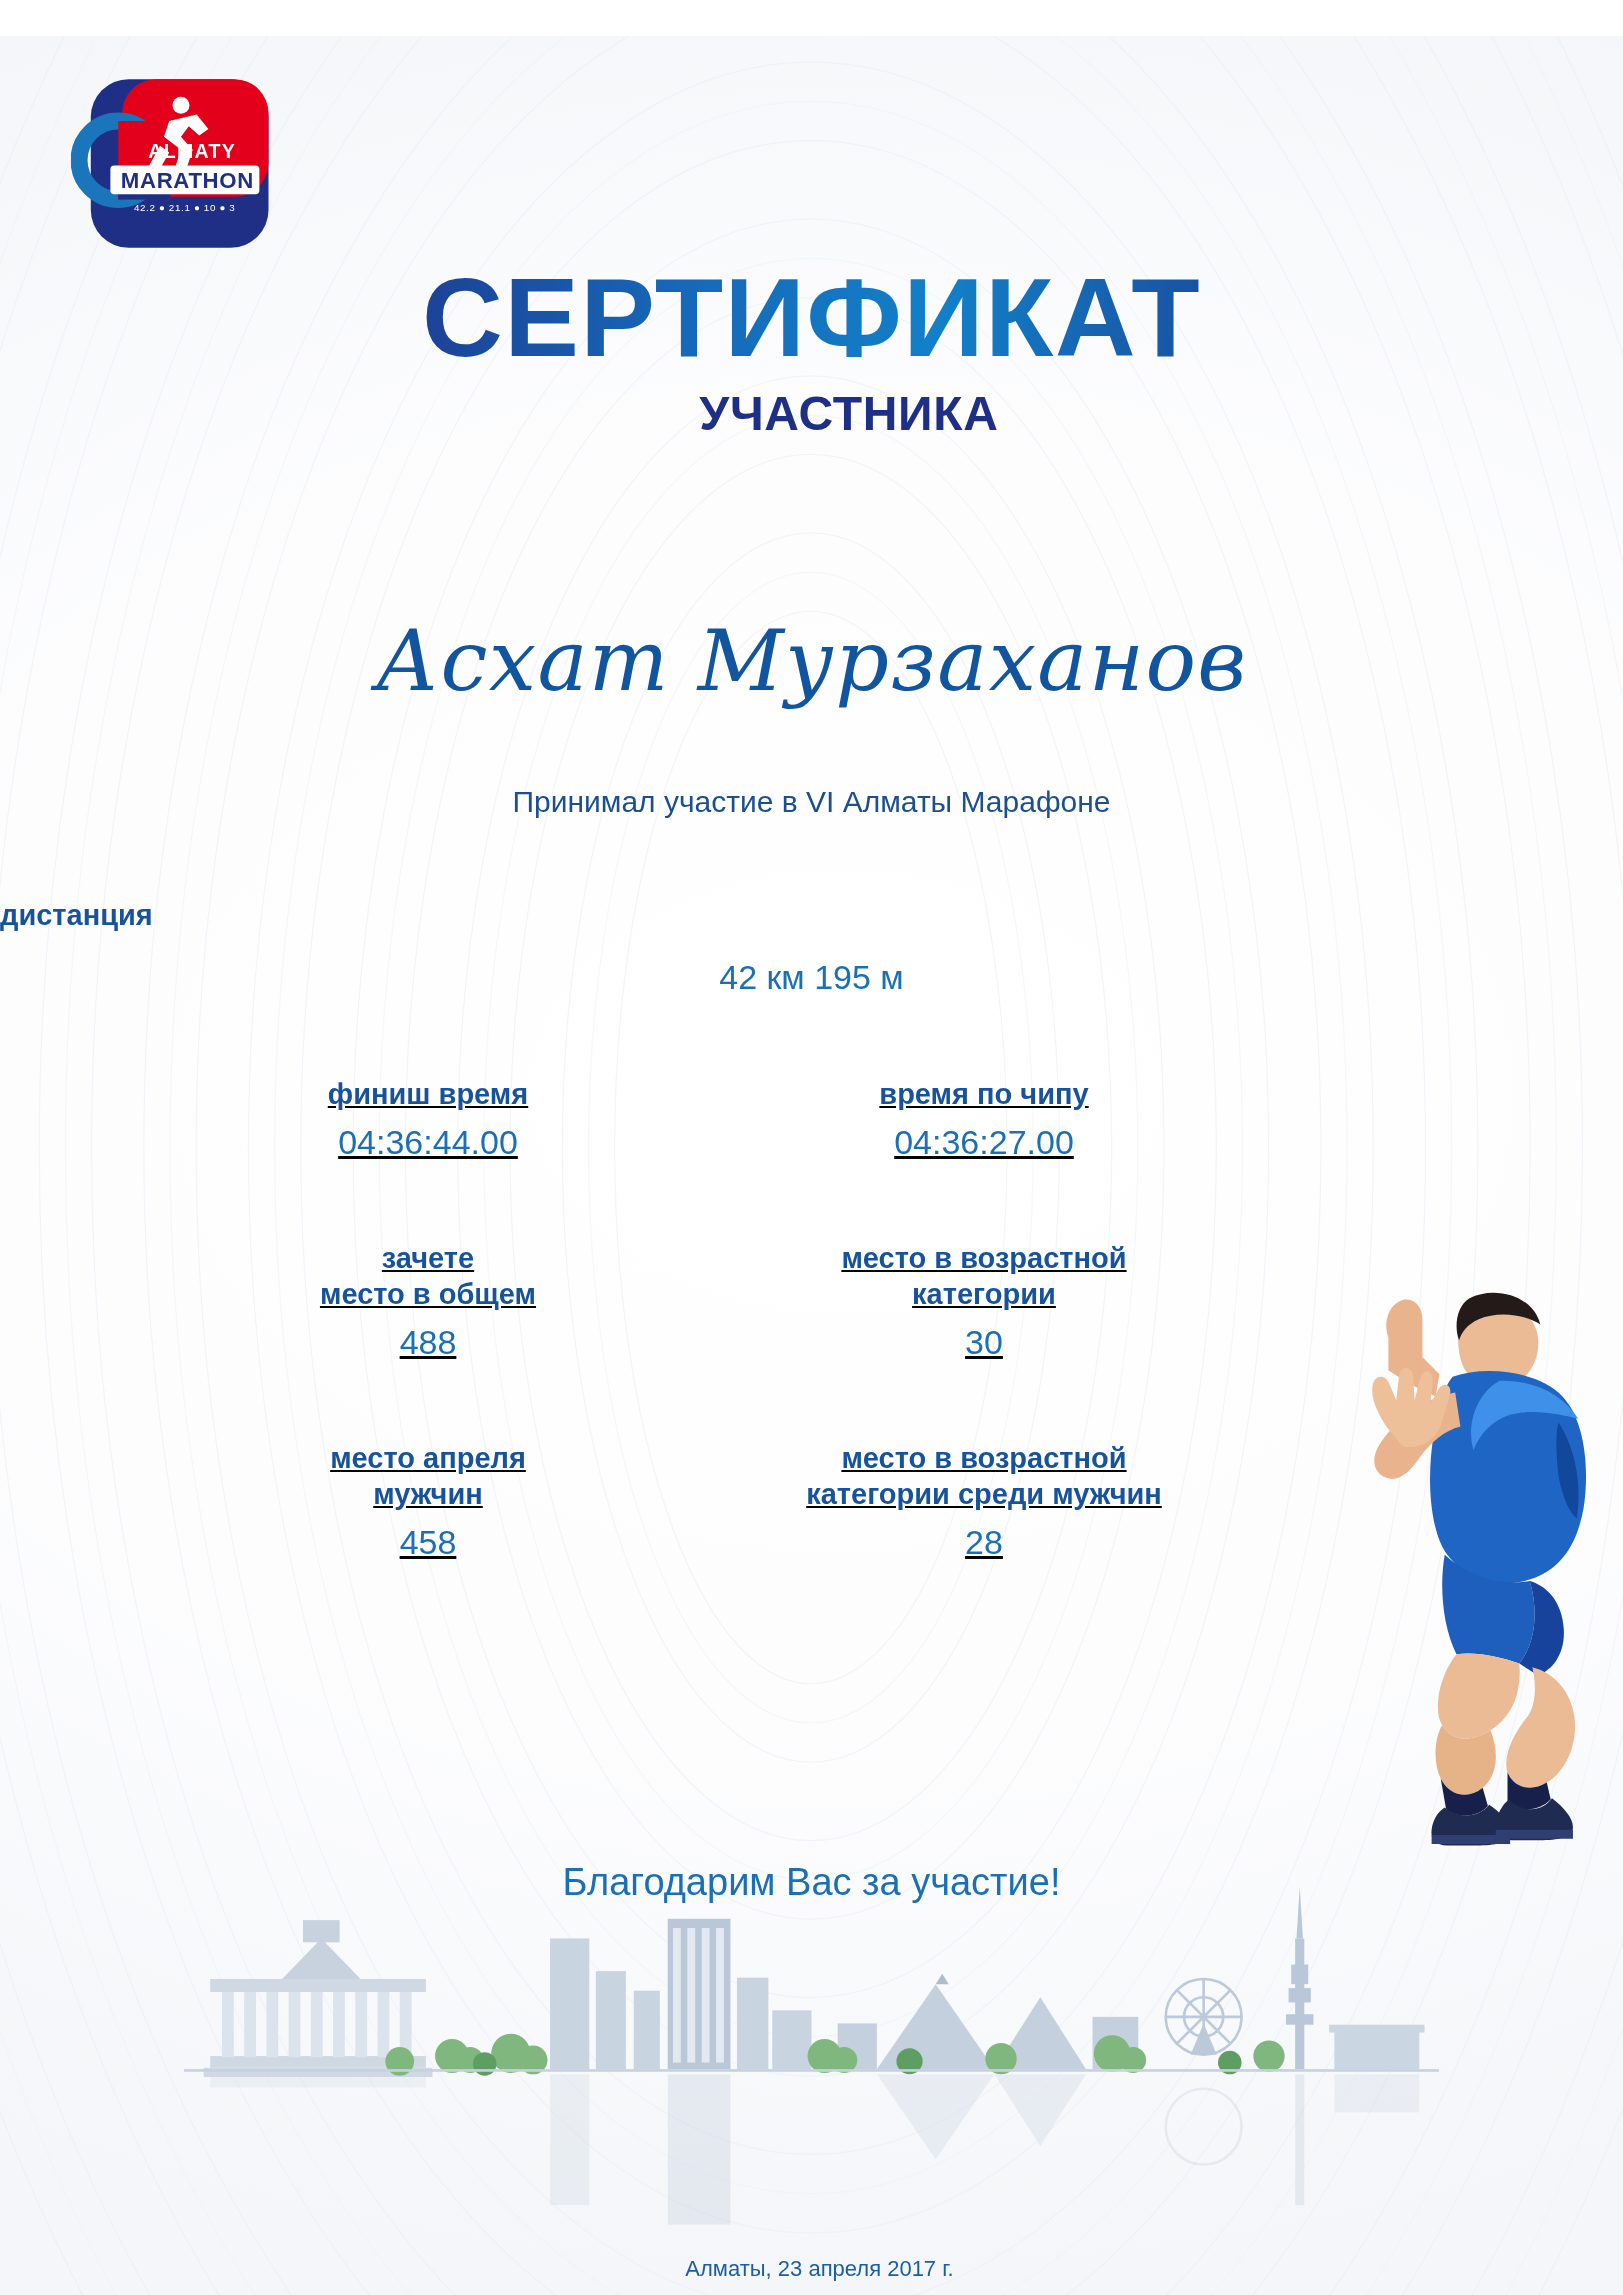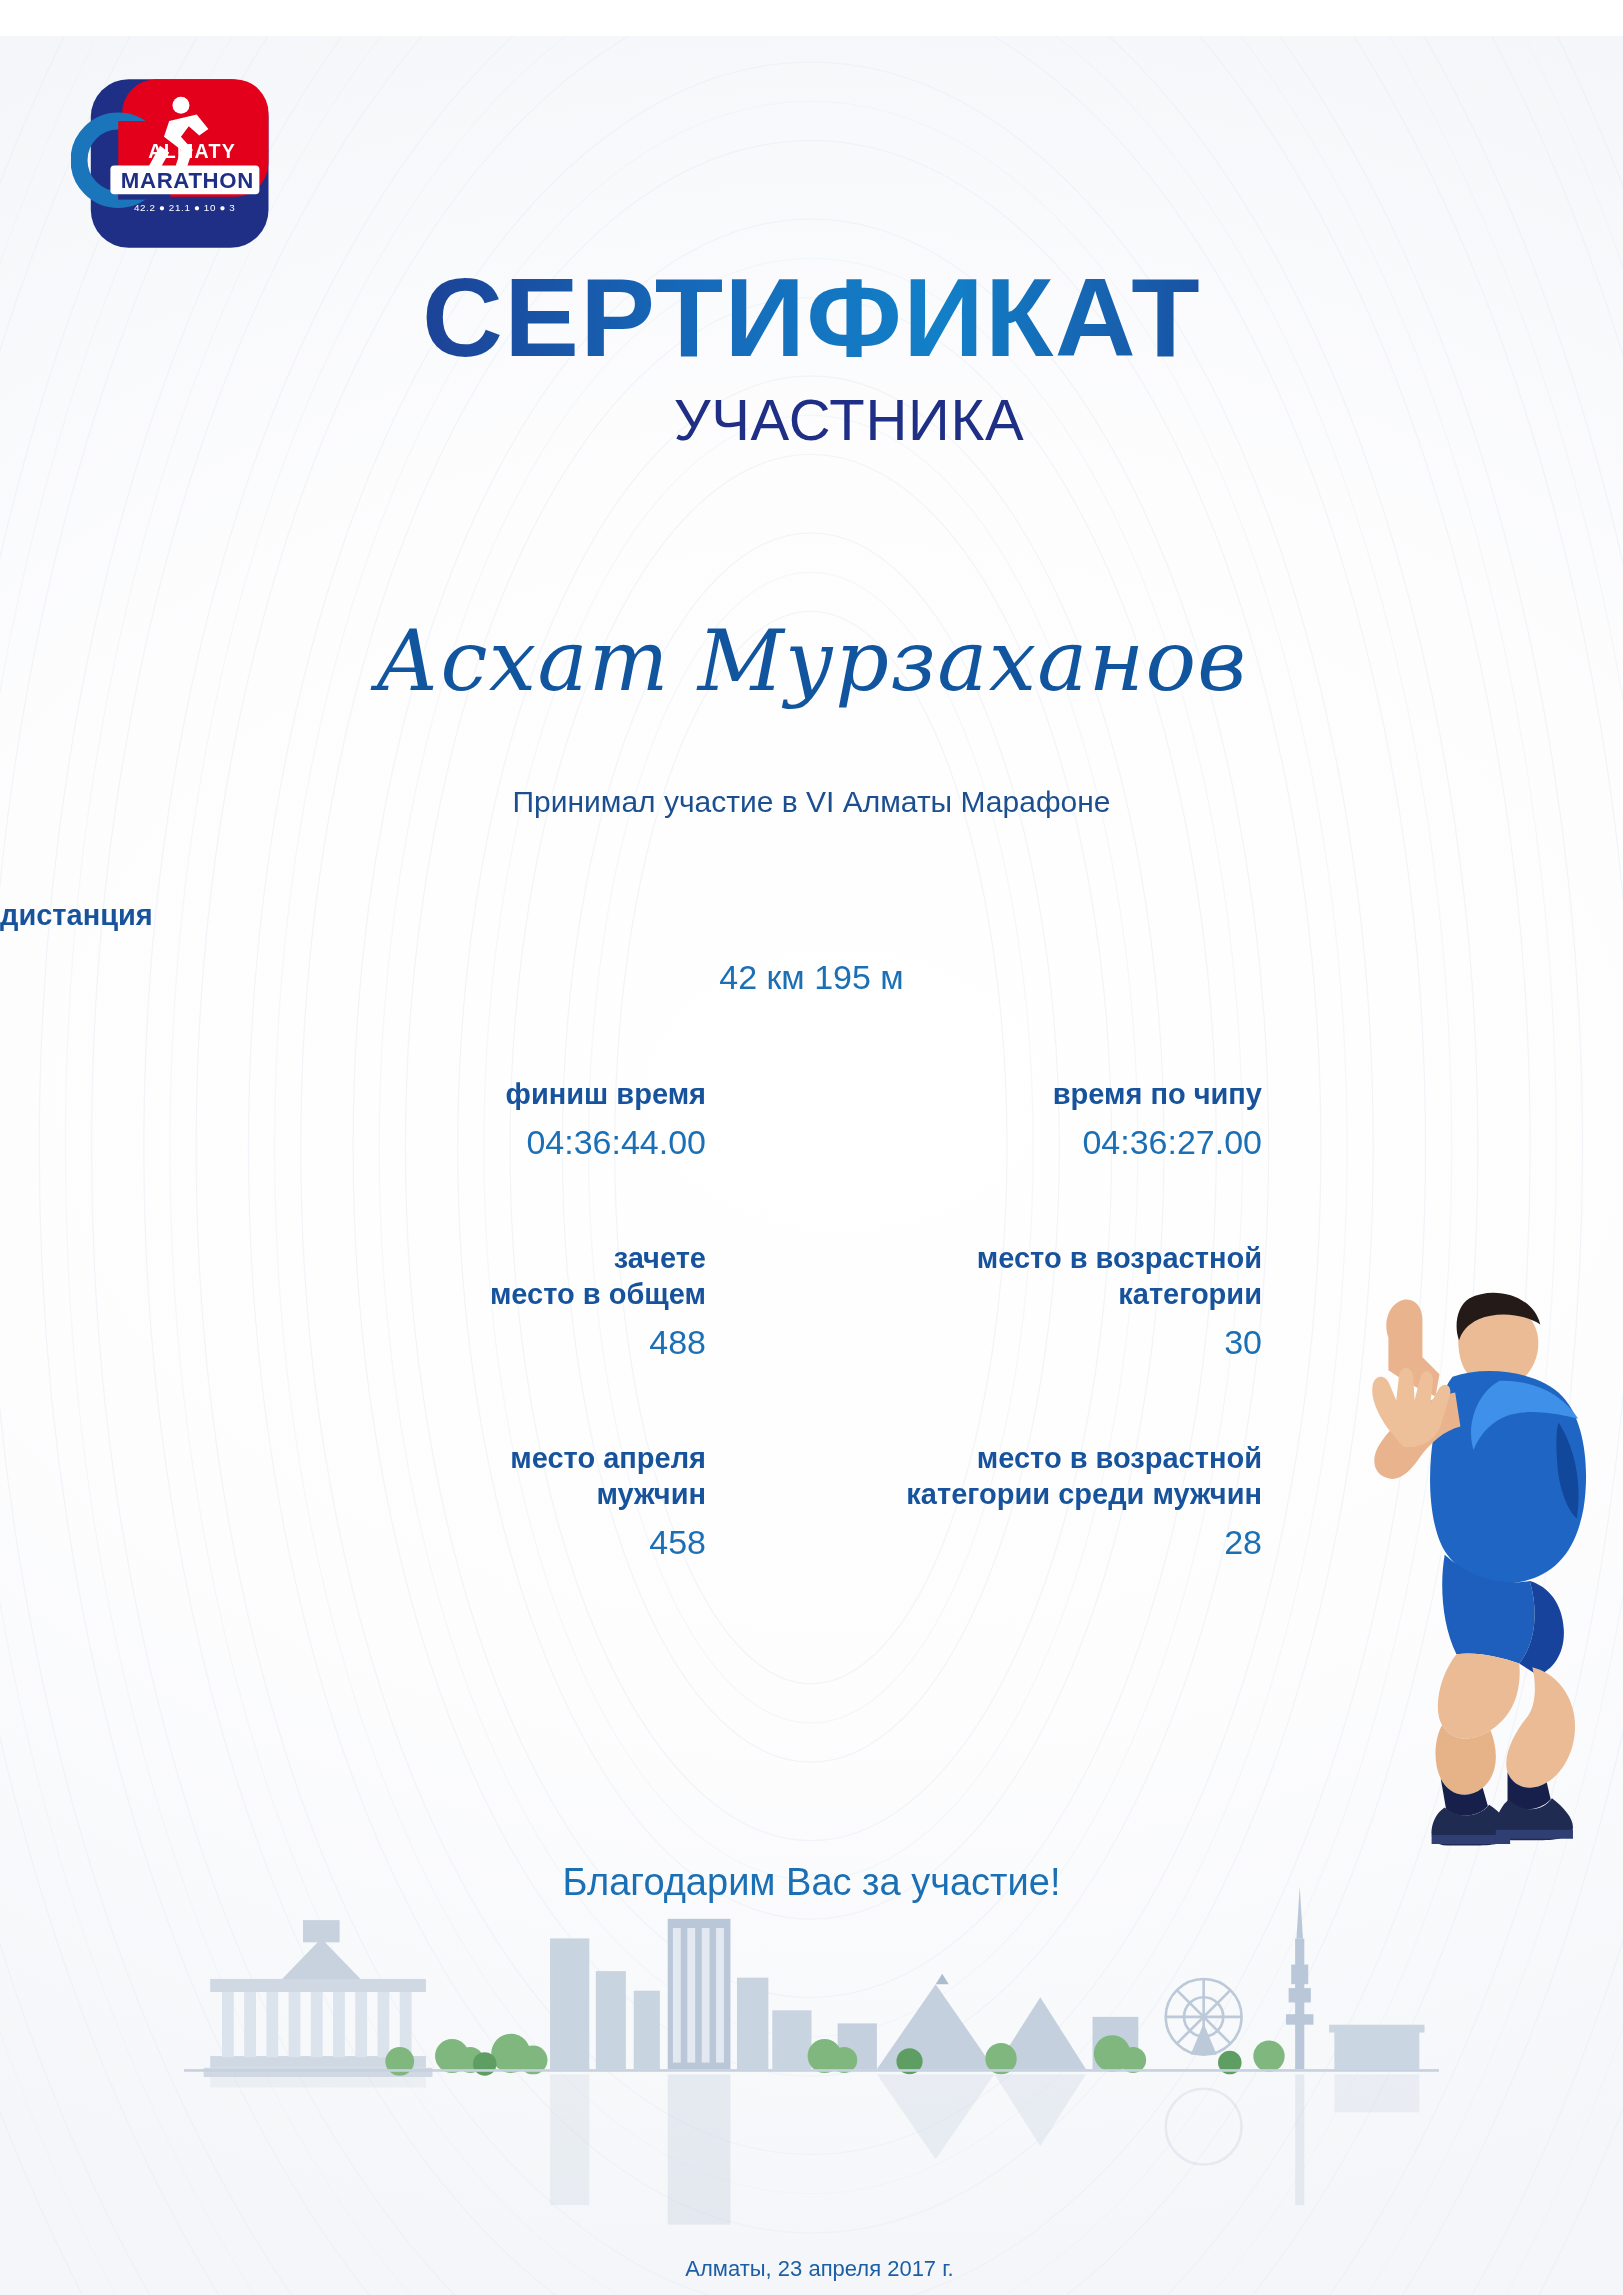--- a/index.html
+++ b/index.html
@@ -53,22 +53,22 @@
     line-height: 1;
     margin: 0;
     background: linear-gradient(90deg, #1f2f86 0%, #1f2f86 18%, #1668b8 42%, #1280c8 58%, #1f2f86 86%, #1f2f86 100%);
     -webkit-background-clip: text;
     background-clip: text;
     color: transparent;
     -webkit-text-fill-color: transparent;
   }
   .title-sub {
     margin: 11.8px 0 0 0;
-    font-size: 58px;
-    font-weight: normal;
+    font-size: 48px;
+    font-weight: bold;
     color: #1f2f86;
     letter-spacing: 0.7px;
     padding-left: 75px;
   }
 
   
   .name {
     position: absolute;
     left: 0;
     right: 0;
@@ -116,21 +116,22 @@
     left: 150px;
     top: 1040px;
     width: 1112px;
   }
   .stat-row {
     display: flex;
     width: 100%;
   }
   .stat-cell {
     flex: 1 1 50%;
-    text-align: right;
+    text-align: center;
+    text-decoration: underline;
   }
   .stat-label {
     font-size: 29px;
     font-weight: bold;
     color: #17539c;
     line-height: 1.25;
   }
   .stat-value {
     margin-top: 10.5px;
     font-size: 34px;

